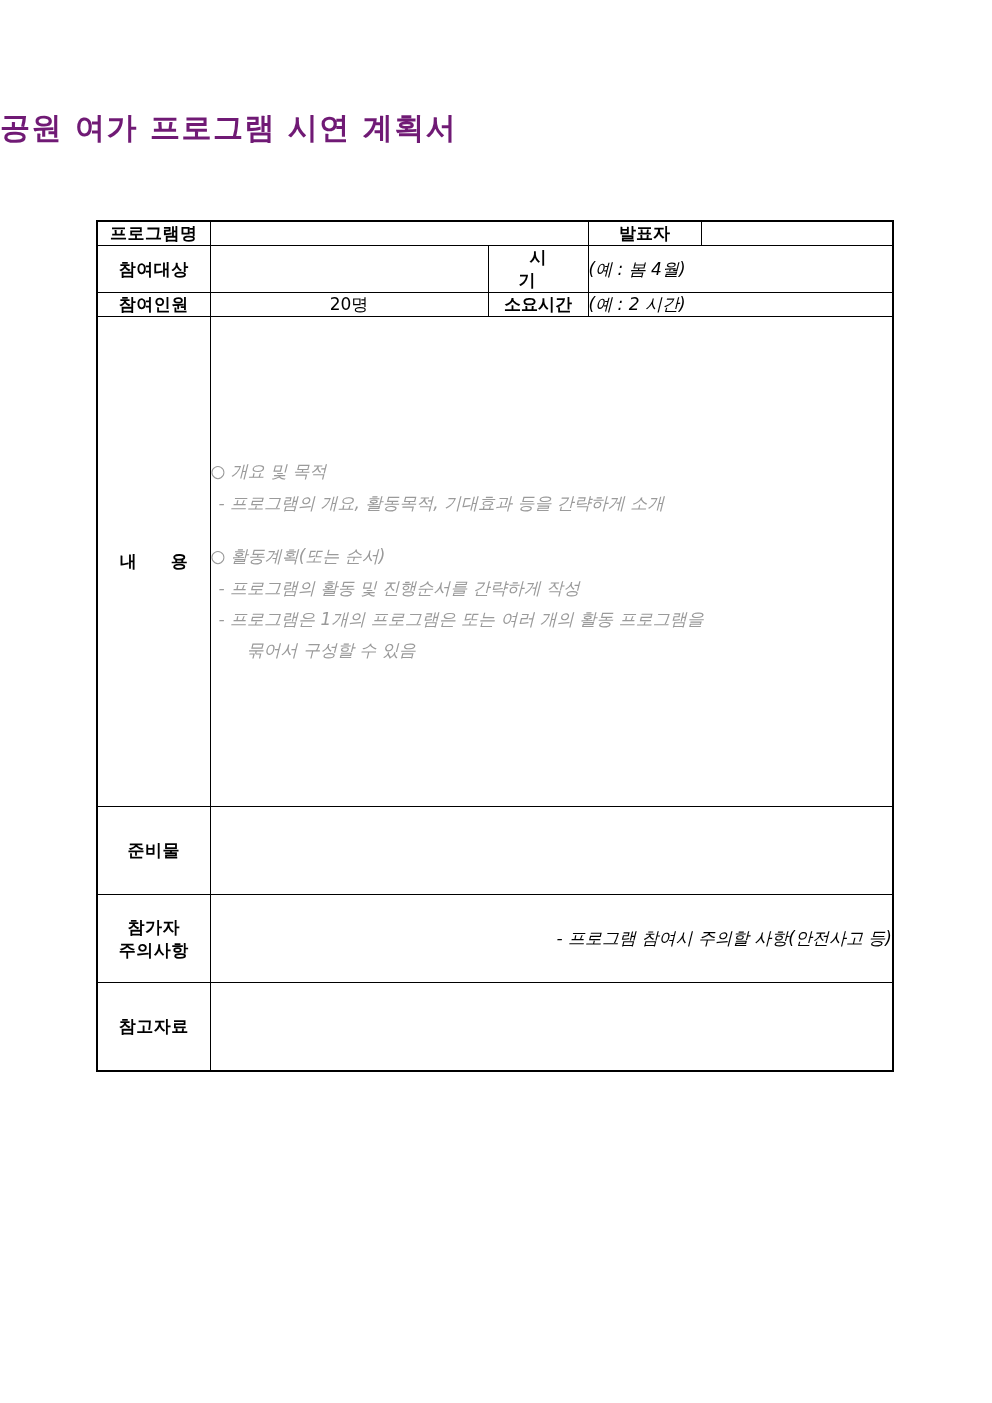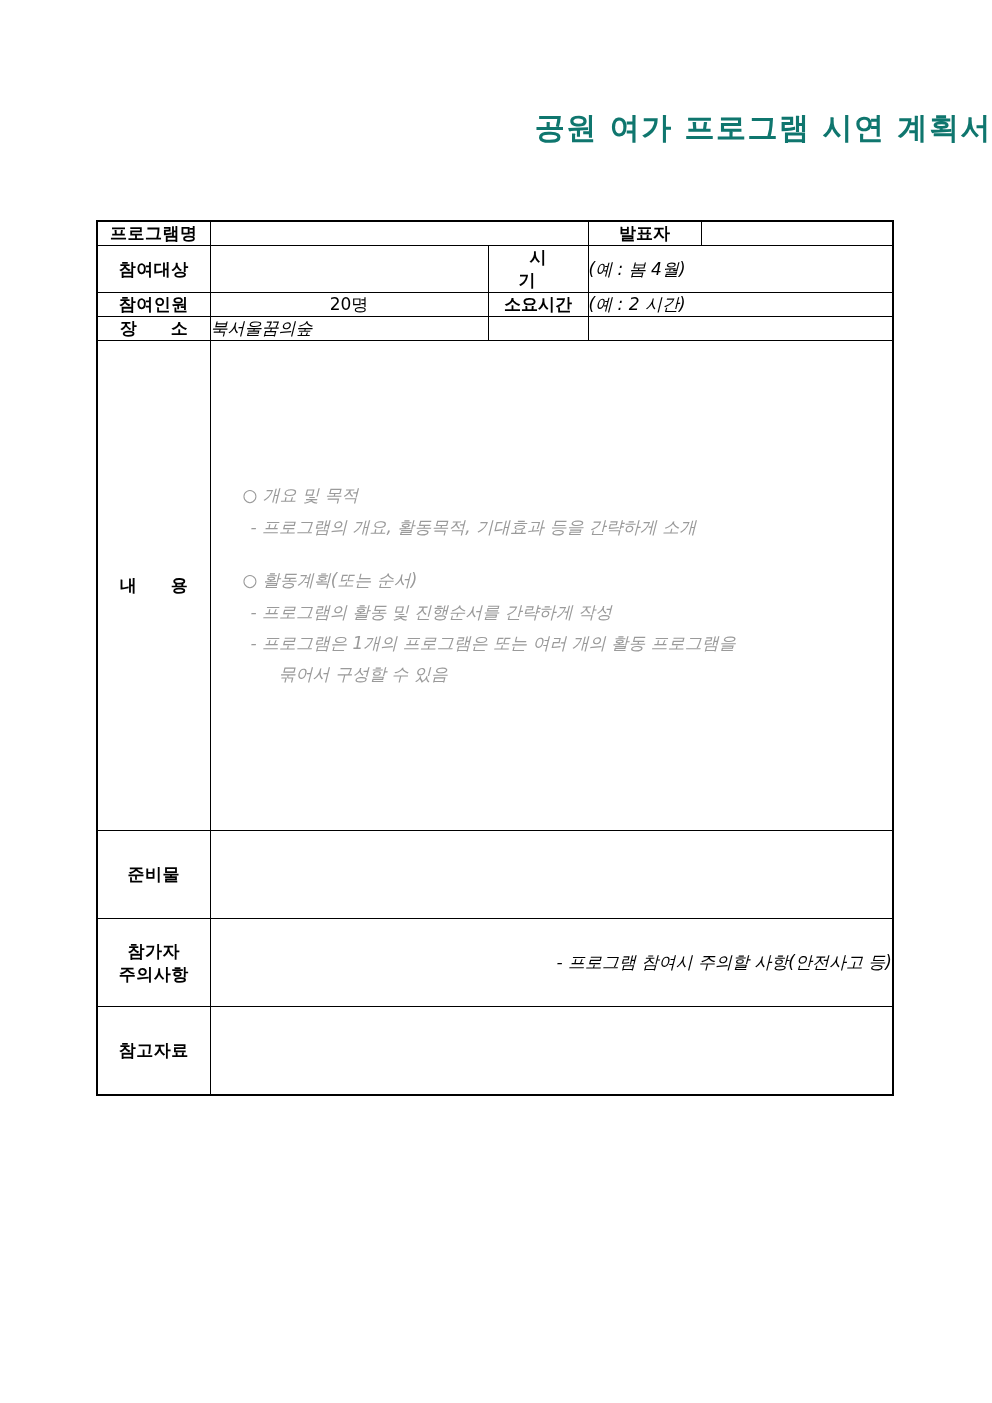--- a/index.html
+++ b/index.html
@@ -24,25 +24,25 @@
     width: 992px;
     height: 1403px;
   }
 
   
   .doc-title {
     position: absolute;
     left: 0;
     top: 108px;
     width: 992px;
-    text-align: right;
+    text-align: left;
     font-size: 30px;
     font-weight: bold;
     letter-spacing: 1.5px;
-    color: #0f766e;
+    color: #701a75;
     white-space: nowrap;
   }
 
   
   .plan-table {
     position: absolute;
     left: 96px;
     top: 220px;
     width: 796px;
     border-collapse: collapse;
@@ -112,21 +112,20 @@
     padding: 24px 20px 10px 20px;
   }
   .content-block {
     color: #9a9a9a;
     font-style: italic;
     font-size: 17px;
     line-height: 1.85;
   }
   .content-block .grp {
     margin: 0 0 22px 0;
-    padding-left: 32px;
   }
   .content-block .grp:last-child {
     margin-bottom: 0;
   }
   .content-block .li-head {
     white-space: nowrap;
   }
   .content-block .li {
     white-space: nowrap;
     padding-left: 8px;
@@ -176,26 +175,20 @@
         <td class="val-hint hint" colspan="2">(예 : 봄 4월)</td>
       </tr>
 
       <tr>
         <td class="lbl">참여인원</td>
         <td class="val val-center">20명</td>
         <td class="midlbl">소요시간</td>
         <td class="val-hint hint" colspan="2">(예 : 2 시간)</td>
       </tr>
 
-      <tr>
-        <td class="lbl lbl-spread">장    소</td>
-        <td class="val-hint hint">북서울꿈의숲</td>
-        <td class="val"></td>
-        <td class="val" colspan="2"></td>
-      </tr>
 
       <tr style="height:490px">
         <td class="lbl lbl-spread">내    용</td>
         <td class="content-cell" colspan="4">
           <div class="content-block">
 
             <div class="grp">
               <div class="li-head">○ 개요 및 목적</div>
               <div class="li">- 프로그램의 개요, 활동목적, 기대효과 등을 간략하게 소개</div>
             </div>

